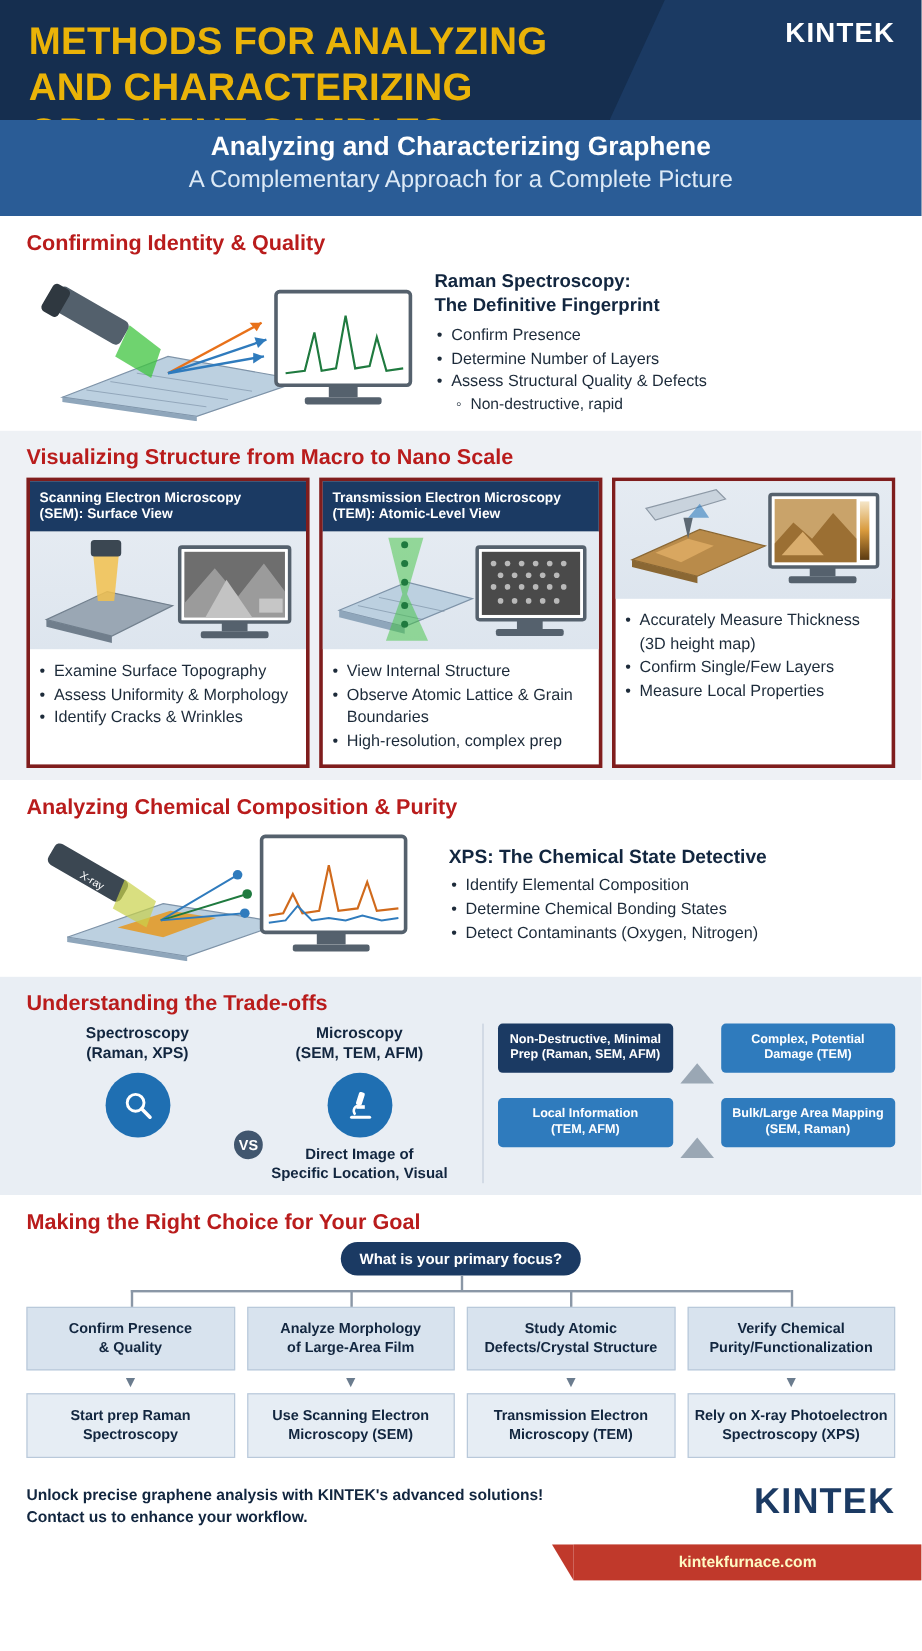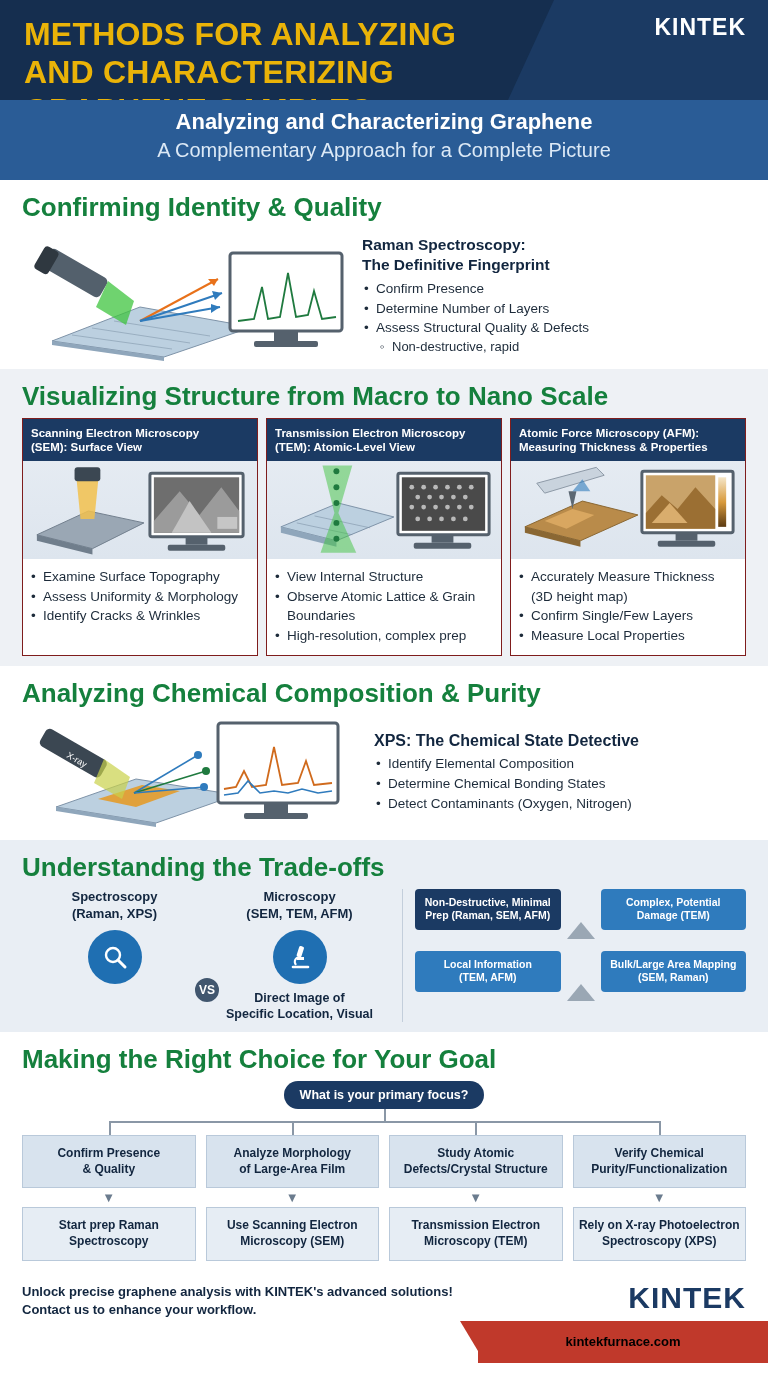--- a/index.html
+++ b/index.html
@@ -59,37 +59,37 @@
   }
   .header-sub h2 { color:#fff; font-size: 22px; font-weight: bold; }
   .header-sub p { color:#dce9f6; font-size: 20px; margin-top: 4px; }
 
   
   .section { position: relative; padding: 12px 22px 10px 22px; }
   .sec-white { background: #ffffff; }
   .sec-grey  { background: #eef1f5; }
   .sec-light { background: #e9eef4; }
   h3.sec-title {
-    font-size: 26px; font-weight: bold; color: #15803d; margin-bottom: 6px;
+    font-size: 18px; font-weight: bold; color: #b91c1c; margin-bottom: 6px;
   }
 
   
   .raman-row { display: flex; align-items: center; gap: 10px; }
   .raman-art { width: 330px; height: 130px; position: relative; }
   .raman-text { flex: 1; padding-top: 4px; }
   .raman-text h4 { font-size: 15.5px; color:#12263f; line-height:1.25; margin-bottom: 5px; }
   ul.bullets { list-style: none; }
   ul.bullets li { font-size: 13.5px; color:#1d2b3a; line-height: 1.45; padding-left: 14px; position: relative; }
   ul.bullets li:before { content:"•"; position:absolute; left: 2px; color:#1d2b3a; }
   ul.bullets li.sub { padding-left: 30px; font-size: 13px; }
   ul.bullets li.sub:before { content:"◦"; left: 18px; }
 
   
   .cards { display: flex; gap: 8px; margin-top: 4px; }
-  .card { flex: 1; background: #ffffff; border: 1px solid #7f1d1d; }
+  .card { flex: 1; background: #ffffff; border: 3px solid #7f1d1d; }
   .card-head { background: #1b3a63; color: #fff; font-size: 11.5px; font-weight: bold;
                padding: 7px 8px; line-height: 1.25; height: 42px; }
   .card-art { height: 98px; background: linear-gradient(180deg,#e5ebf2,#dde5ee); position: relative; }
   .card-list { padding: 8px 6px 10px 6px; }
   .card-list li { font-size: 11.5px; line-height: 1.35; }
 
   
   .xps-row { display:flex; align-items:center; gap: 12px; }
   .xps-art { width: 340px; height: 115px; position: relative; }
   .xps-text { flex: 1; }
@@ -147,22 +147,22 @@
   }
   .flow-arrow { font-size: 13px; color:#6b7c8e; line-height: 1; padding: 3px 0; }
   .flow-box.result { background:#e6edf4; }
 
   
   .footer { position: relative; height: 92px; background:#ffffff; padding: 12px 22px 0 22px; }
   .footer-text { font-size: 13px; font-weight: bold; color:#12263f; line-height:1.45; max-width: 440px; }
   .footer-logo { position:absolute; right: 22px; top: 10px; text-align:right; }
   .footer-logo .kt { font-size: 30px; font-weight: bold; color:#1b3a63; letter-spacing: 1px; }
   .footer-bar {
-    position:absolute; right: 0; bottom: 0; width: 290px; height: 42px; background:#c0392b;
-    color:#000000; font-size: 13px; font-weight:bold; display:flex; align-items:center; justify-content:center;
+    position:absolute; right: 0; bottom: 0; width: 290px; height: 30px; background:#c0392b;
+    color:#fef9c3; font-size: 13px; font-weight:bold; display:flex; align-items:center; justify-content:center;
   }
   .footer-bar:before{
     content:""; position:absolute; left:-18px; top:0; width:0;height:0;
     border-top: 30px solid #c0392b; border-left: 18px solid transparent;
   }
 </style>
 </head>
 <body>
 
 <div class="page">
@@ -312,24 +312,20 @@
           </svg>
         </div>
         <ul class="bullets card-list">
           <li>View Internal Structure</li>
           <li>Observe Atomic Lattice &amp; Grain Boundaries</li>
           <li>High-resolution, complex prep</li>
         </ul>
       </div>
 
       <div class="card">
-        <div class="card-head">
-          <span>Atomic Force Microscopy (AFM):</span><br>
-          <span>Measuring Thickness &amp; Properties</span>
-        </div>
         <div class="card-art">
           <svg width="100%" height="98" viewBox="0 0 236 98">
             <polygon points="14,66 72,40 128,54 70,80" fill="#b98b4a" stroke="#8a6733"></polygon>
             <polygon points="14,66 70,80 70,86 14,72" fill="#8a6733"></polygon>
             <polygon points="34,60 62,48 84,54 56,68" fill="#d9a760"></polygon>
             <polygon points="26,22 86,6 94,14 34,32" fill="#c9d3dd" stroke="#8d99a6"></polygon>
             <polygon points="58,30 66,30 62,48" fill="#5c6873"></polygon>
             <polygon points="62,30 72,18 80,30" fill="#2f7bbd" opacity="0.6"></polygon>
             <rect x="132" y="10" width="92" height="62" rx="2" fill="#ffffff" stroke="#55616d" stroke-width="3"></rect>
             <rect x="136" y="14" width="70" height="54" fill="#c9a36a"></rect>

